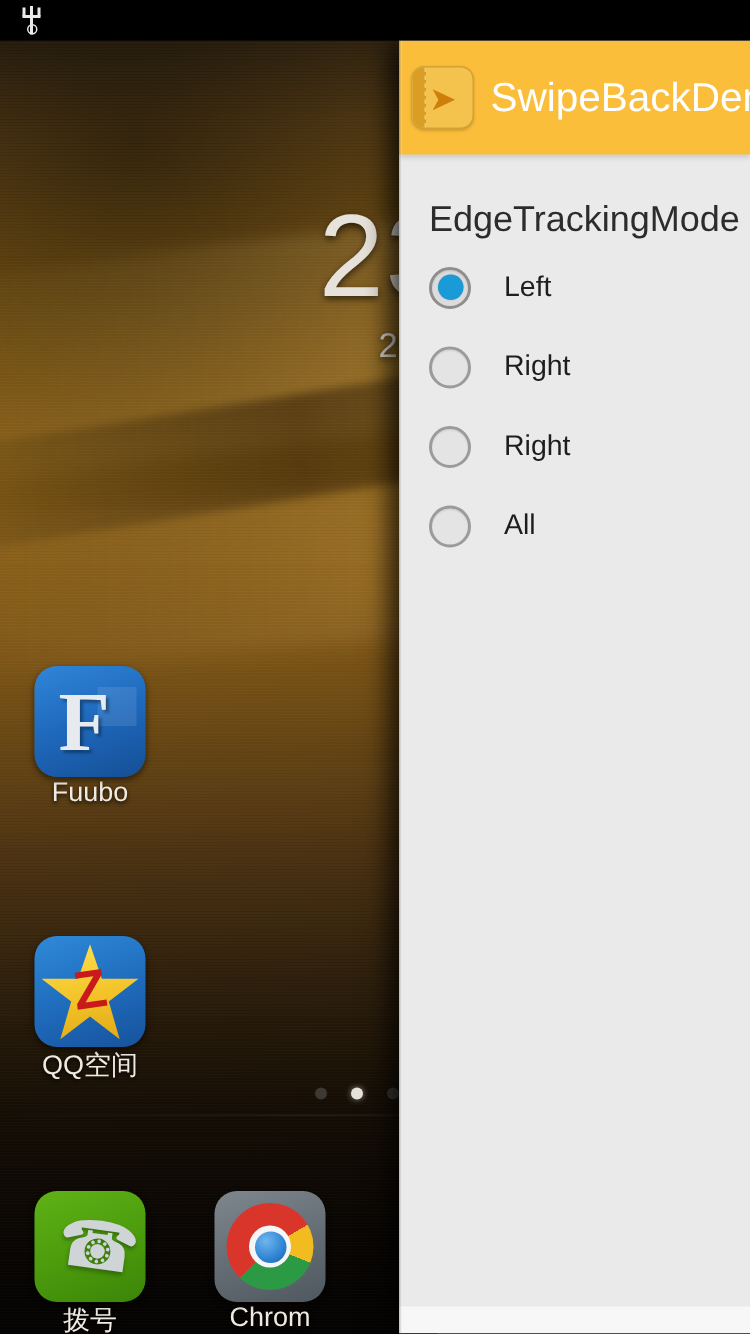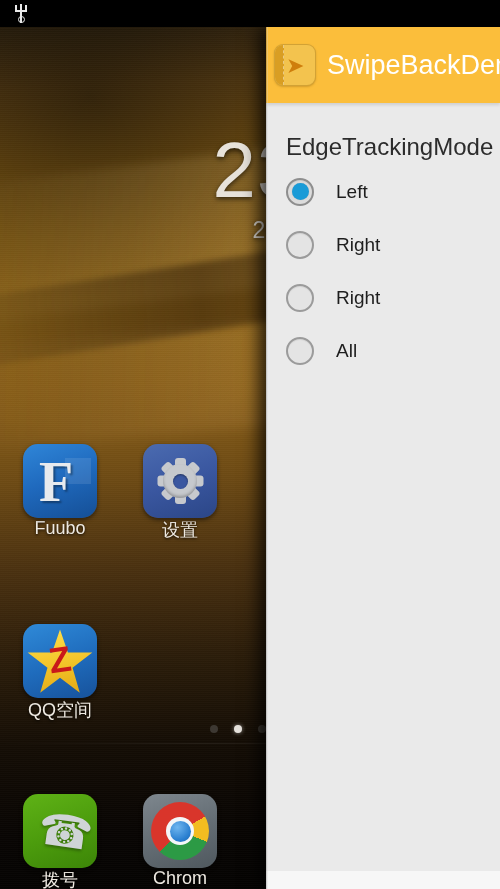--- a/index.html
+++ b/index.html
@@ -501,33 +501,20 @@
     <div id="app-grid">
 
       <div class="app-row">
         <div class="app-cell">
           <div class="app-icon ic-fuubo">
             <div class="sq"></div>
             <div class="f">F</div>
           </div>
           <div class="app-label">Fuubo</div>
         </div>
-        <div class="app-cell">
-          <div class="app-icon ic-settings">
-            <div class="gear">
-              <div class="tooth" style="transform:rotate(0deg)"></div>
-              <div class="tooth" style="transform:rotate(45deg)"></div>
-              <div class="tooth" style="transform:rotate(90deg)"></div>
-              <div class="tooth" style="transform:rotate(135deg)"></div>
-              <div class="disc"></div>
-              <div class="hole"></div>
-            </div>
-          </div>
-          <div class="app-label">设置</div>
-        </div>
       </div>
 
       <div class="app-row">
         <div class="app-cell">
           <div class="app-icon ic-qzone">
             <div class="star"></div>
             <div class="z">Z</div>
           </div>
           <div class="app-label">QQ空间</div>
         </div>

